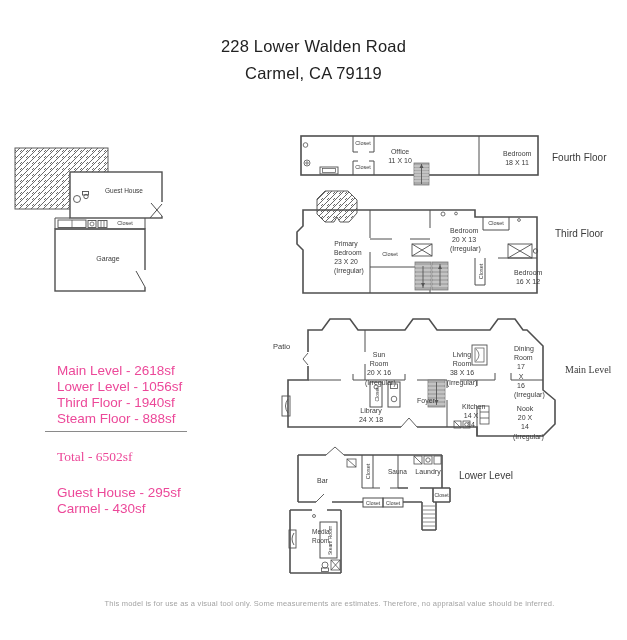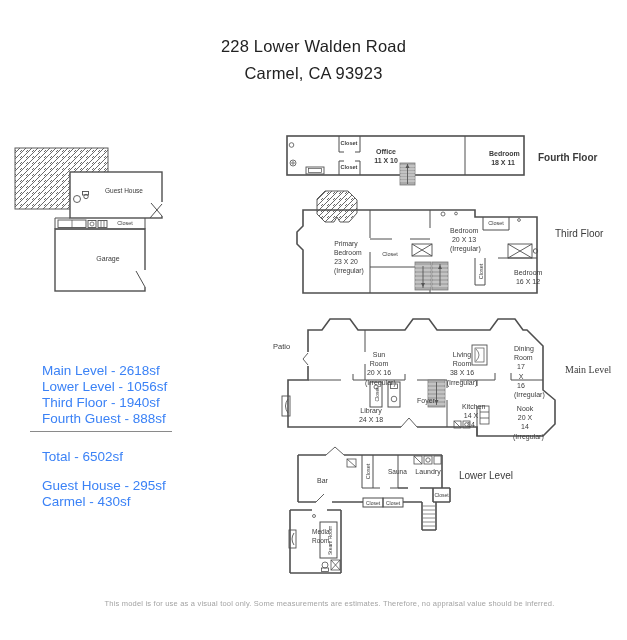--- a/index.html
+++ b/index.html
@@ -6,38 +6,38 @@
   #page{position:relative;width:627px;height:636px;background:#fff;overflow:hidden;
         font-family:"Liberation Sans",sans-serif;color:#3a3a3a;border-radius:15px;}
   .title-line{position:absolute;left:0;width:100%;text-align:center;color:#222;
               font-size:16.5px;letter-spacing:.2px;}
   .room{position:absolute;text-align:center;font-size:7px;line-height:1.32;color:#3a3a3a;}
   .room span{display:block;margin-left:16px;}
   .tlabel{position:absolute;text-align:center;font-size:5.5px;color:#3a3a3a;white-space:nowrap;}
   .vlabel{position:absolute;display:flex;align-items:center;justify-content:center;
           font-size:5.5px;color:#3a3a3a;transform:rotate(-90deg);white-space:nowrap;}
   .lvl{position:absolute;font-size:10px;color:#3a3a3a;white-space:nowrap;}
-  .summary{position:absolute;left:42px;top:363px;width:170px;font-size:13.5px;
-           color:#3b82f6;line-height:16px;}
+  .summary{position:absolute;left:57px;top:363px;width:170px;font-size:13.5px;
+           color:#ec4899;line-height:16px;}
   .summary .line{white-space:nowrap;}
   .rule{border:none;border-top:1px solid #8a8a8a;width:142px;margin:4px 0 5px -12px;}
-  .total-line{margin-top:17px;}
-  .guest-line{margin-top:13px;}
+  .total-line{margin-top:17px;font-family:Liberation Serif, serif;}
+  .guest-line{margin-top:20px;}
   .disclaimer{position:absolute;left:0;top:599px;width:100%;text-align:center;
               font-size:7.5px;color:#a3a3a3;letter-spacing:.2px;padding-left:16px;}
   svg{position:absolute;left:0;top:0;}
   .plan{position:absolute;}
 </style>
 </head>
 <body>
 
 <div id="page">
 
   <div class="title-line" style="top:37px;">228 Lower Walden Road</div>
-  <div class="title-line" style="top:64px;">Carmel, CA 93923</div>
+  <div class="title-line" style="top:64px;">Carmel, CA 79119</div>
 
   <div class="plan" style="left:10px;top:140px;width:170px;height:160px;">
     <svg width="170" height="160" viewBox="0 0 170 160">
       <defs>
         <pattern id="hatchA" patternUnits="userSpaceOnUse" width="6" height="6">
           <path d="M-1,7 L7,-1 M2,8 L8,2" stroke="#6a6a6a" stroke-width="1" fill="none"></path>
         </pattern>
       </defs>
       <rect x="5" y="8" width="93" height="61" fill="url(#hatchA)" stroke="#5a5a5a" stroke-width="1"></rect>
       <rect x="60" y="32" width="92" height="46" fill="#ffffff" stroke="#4f4f4f" stroke-width="1.4"></rect>
@@ -64,21 +64,21 @@
     </svg>
     <div class="room" style="left:76px;top:47px;width:60px;font-size:6.5px;">
       <span>Guest House</span>
     </div>
     <div class="tlabel" style="left:98px;top:80px;width:34px;">Closet</div>
     <div class="room" style="left:60px;top:114px;width:60px;">
       <span>Garage</span>
     </div>
   </div>
 
-  <div class="plan" style="left:280px;top:134px;width:334px;height:64px;font-weight:bold;">
+  <div class="plan" style="left:294px;top:134px;width:334px;height:64px;">
     <svg width="334" height="64" viewBox="0 0 334 64">
       <rect x="7" y="2" width="237" height="39" fill="none" stroke="#4f4f4f" stroke-width="1.6"></rect>
       <g>
         <rect x="120" y="29" width="15" height="22" fill="#ababab" stroke="#7a7a7a" stroke-width="0.8"></rect>
         <g stroke="#e8e8e8" stroke-width="0.8">
           <line x1="120" y1="32" x2="135" y2="32"></line>
             <line x1="120" y1="35" x2="135" y2="35"></line>
           <line x1="120" y1="38" x2="135" y2="38"></line>
             <line x1="120" y1="41" x2="135" y2="41"></line>
           <line x1="120" y1="44" x2="135" y2="44"></line>
@@ -346,21 +346,21 @@
       <span>Media Room</span>
     </div>
     <div class="vlabel" style="left:25.5px;top:90.5px;width:30px;height:7px;font-size:5px;">Steam Room</div>
     <div class="lvl" style="left:171px;top:24px;">Lower Level</div>
   </div>
 
   <div class="summary">
     <div class="line">Main Level - 2618sf</div>
     <div class="line">Lower Level - 1056sf</div>
     <div class="line">Third Floor - 1940sf</div>
-    <div class="line">Fourth Guest - 888sf</div>
+    <div class="line">Steam Floor - 888sf</div>
     <hr class="rule">
     <div class="line total-line">Total - 6502sf</div>
     <div class="line guest-line">Guest House - 295sf</div>
     <div class="line">Carmel - 430sf</div>
   </div>
 
   <div class="disclaimer">This model is for use as a visual tool only. Some measurements are estimates. Therefore, no appraisal value should be inferred.</div>
 
 </div>
 

